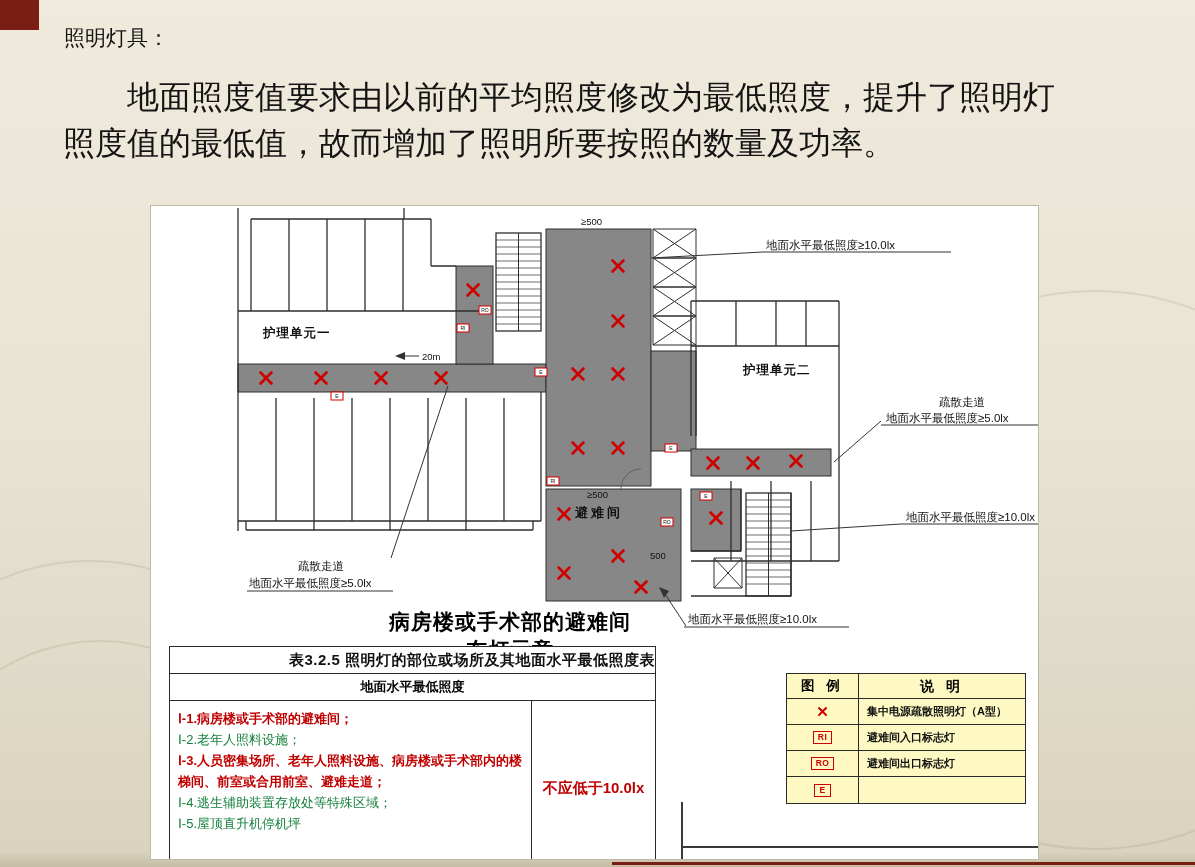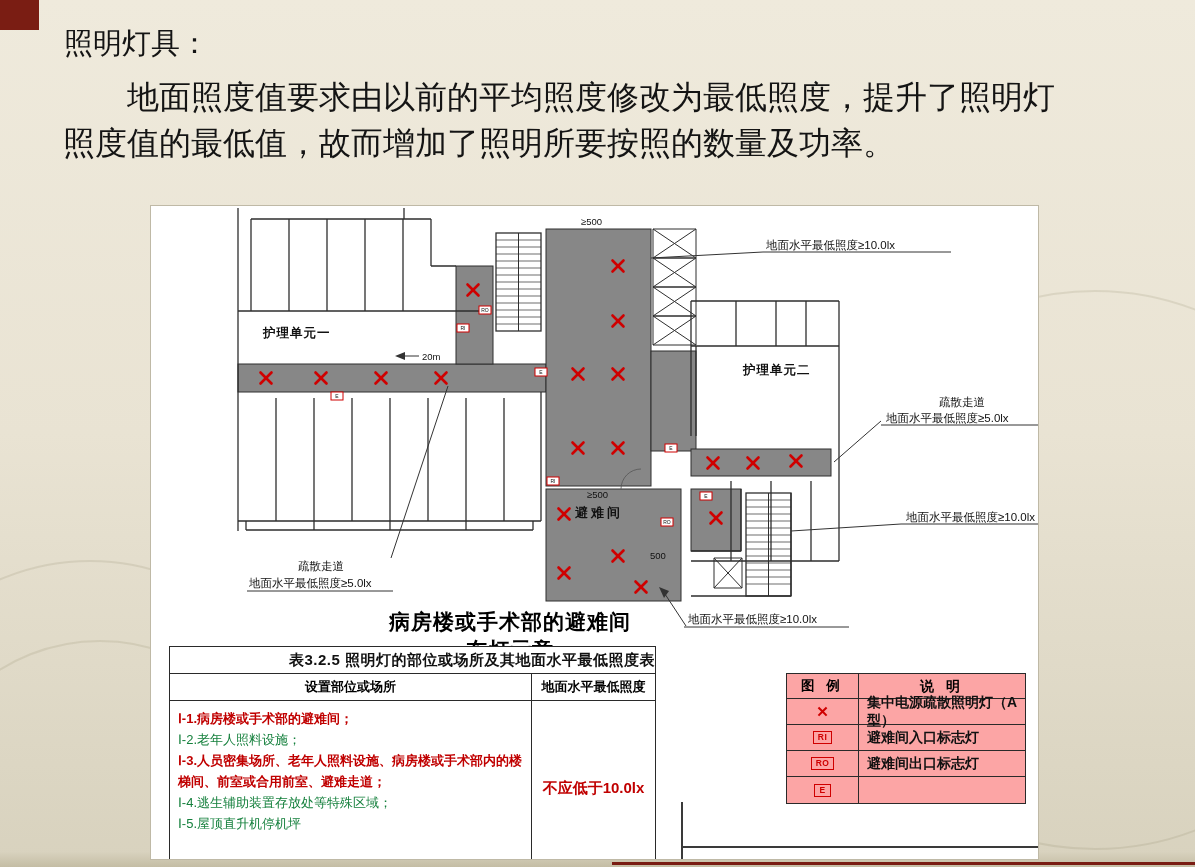--- a/index.html
+++ b/index.html
@@ -12,21 +12,21 @@
   .bottom-band { position:absolute; left:0; bottom:0; width:100%; height:15px;
                  background:linear-gradient(180deg,#d8d2be,#c4bda4); }
   .bottom-line { position:absolute; left:612px; right:0; bottom:2px; height:3px; background:#7a1d13; }
   .deco-circle { position:absolute; border:2px solid rgba(120,110,75,0.14); border-radius:50%; }
   .c1 { width:460px; height:460px; left:-140px; top:560px; }
   .c2 { width:380px; height:380px; left:-90px; top:640px; }
   .c3 { width:560px; height:560px; right:-180px; top:290px; }
 
   
   .slide-title { position:absolute; left:64px; top:24px; font-family:"Liberation Serif","DejaVu Serif",serif;
-                 font-size:29px; color:#141414; }
+                 font-size:21px; color:#141414; }
   .slide-body  { position:absolute; left:63px; top:74px; width:1005px; font-family:"Liberation Serif","DejaVu Serif",serif;
                  font-size:32px; line-height:1.44; color:#141414; text-indent:2em; }
 
   
   .panel { position:absolute; left:150px; top:205px; width:889px; height:655px;
            background:#ffffff; border:1px solid #bfb9a6; overflow:hidden; z-index:2; }
 
   svg text { font-family:"Liberation Sans", sans-serif; fill:#111; }
   .ann  { font-size:11.5px; }
   .room { font-size:12.5px; font-weight:bold; letter-spacing:1px; }
@@ -47,29 +47,29 @@
                     font-size:13px; font-weight:700; }
   .illum-head .h2 { flex:1; text-align:center; line-height:26px; font-size:13px; font-weight:700; }
   .illum-body { display:flex; height:174px; }
   .illum-sites { width:362px; border-right:1.3px solid #2a2a2a; padding:7px 8px 0 8px; }
   .site-item { font-size:13px; line-height:1.62; color:#15803d; font-weight:500; }
   .site-item.red { color:#c00000; font-weight:700; }
   .illum-value { flex:1; display:flex; align-items:center; justify-content:center;
                  color:#c00000; font-weight:700; font-size:15px; }
 
   
-  .legend-table { position:absolute; left:635px; top:467px; width:240px; border:1.4px solid #2a2a2a; background:#fca5a5; }
+  .legend-table { position:absolute; left:635px; top:467px; width:240px; border:1.4px solid #2a2a2a; background:#fef9c3; }
   .legend-head { display:flex; height:25px; border-bottom:1.1px solid #2a2a2a; }
   .legend-head .s { width:72px; border-right:1.1px solid #2a2a2a; text-align:center; line-height:24px;
                     font-size:13.5px; font-weight:700; letter-spacing:4px; }
   .legend-head .d { flex:1; text-align:center; line-height:24px; font-size:14px; font-weight:700; letter-spacing:4px; }
   .legend-row { display:flex; height:26px; border-bottom:1.1px solid #2a2a2a; }
   .legend-row:last-child { border-bottom:none; }
   .legend-sym { width:72px; border-right:1.1px solid #2a2a2a; display:flex; align-items:center; justify-content:center; }
-  .legend-desc { flex:1; display:flex; align-items:center; padding-left:8px; font-size:14px; font-weight:600; color:#111; }
+  .legend-desc { flex:1; display:flex; align-items:center; padding-left:8px; font-size:11px; font-weight:600; color:#111; }
   .lamp-x { color:#cf0000; font-weight:900; font-size:15px; line-height:1; }
   .sign-chip { border:1.4px solid #cf0000; color:#cf0000; font-size:8.5px; font-weight:700;
                padding:0 4px; line-height:11px; letter-spacing:0.5px; }
 
   
   .frame-v { position:absolute; left:530px; top:596px; width:1.6px; height:59px; background:#3a3a3a; }
   .frame-h { position:absolute; left:530px; top:640px; width:357px; height:1.6px; background:#3a3a3a; }
 </style>
 </head>
 <body>
@@ -276,21 +276,20 @@
           </g>
         </g>
     </svg>
 
     <div class="plan-caption">病房楼或手术部的避难间布灯示意</div>
 
     
     <div class="illum-table">
       <div class="illum-title">表3.2.5 照明灯的部位或场所及其地面水平最低照度表</div>
       <div class="illum-head">
-        <div class="h1">设置部位或场所</div>
         <div class="h2">地面水平最低照度</div>
       </div>
       <div class="illum-body">
         <div class="illum-sites">
             <div class="site-item red">Ⅰ-1.病房楼或手术部的避难间；</div>
             <div class="site-item">Ⅰ-2.老年人照料设施；</div>
             <div class="site-item red">Ⅰ-3.人员密集场所、老年人照料设施、病房楼或手术部内的楼梯间、前室或合用前室、避难走道；</div>
             <div class="site-item">Ⅰ-4.逃生辅助装置存放处等特殊区域；</div>
             <div class="site-item">Ⅰ-5.屋顶直升机停机坪</div>
           </div>

